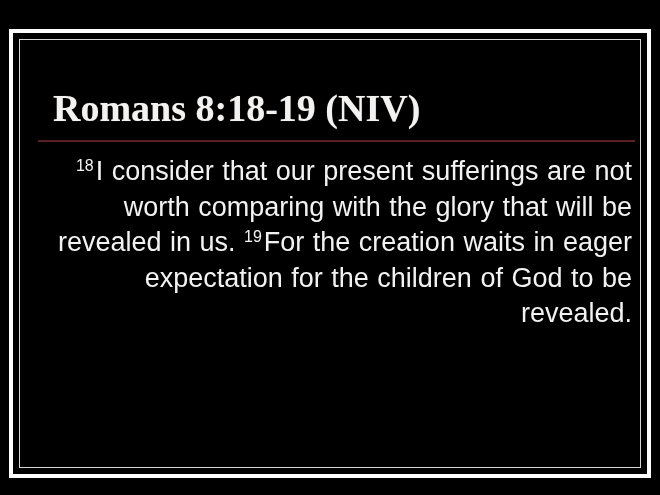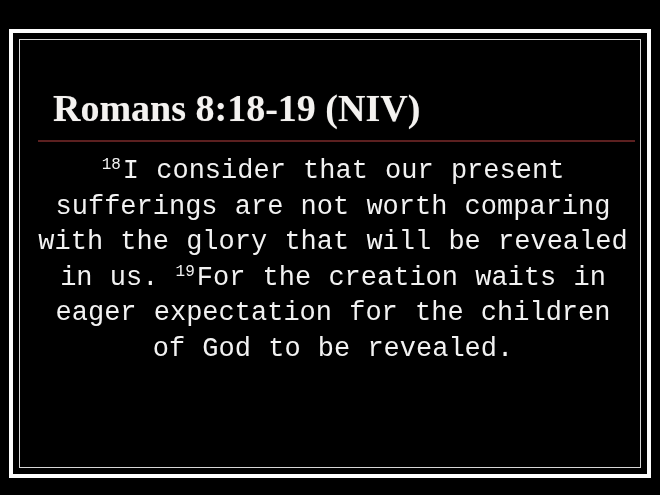--- a/index.html
+++ b/index.html
@@ -75,25 +75,25 @@
     background: #5c2020;
   }
 
   
   .body-text {
     position: absolute;
     left: 34px;
     top: 134px;
     width: 598px;
     color: #f2f2f2;
-    font-family: Liberation Mono, monospace;
+    font-family: Liberation Sans, sans-serif;
     font-weight: normal;
     font-size: 27px;
     line-height: 35.5px;
-    text-align: center;
+    text-align: right;
     word-spacing: 1px;
   }
   .body-text .verse-num {
     font-size: 16px;
     vertical-align: 9px;
     line-height: 0;
     padding-right: 2px;
   }
   .body-text .verse-num + .verse-body {
     padding-left: 0;

